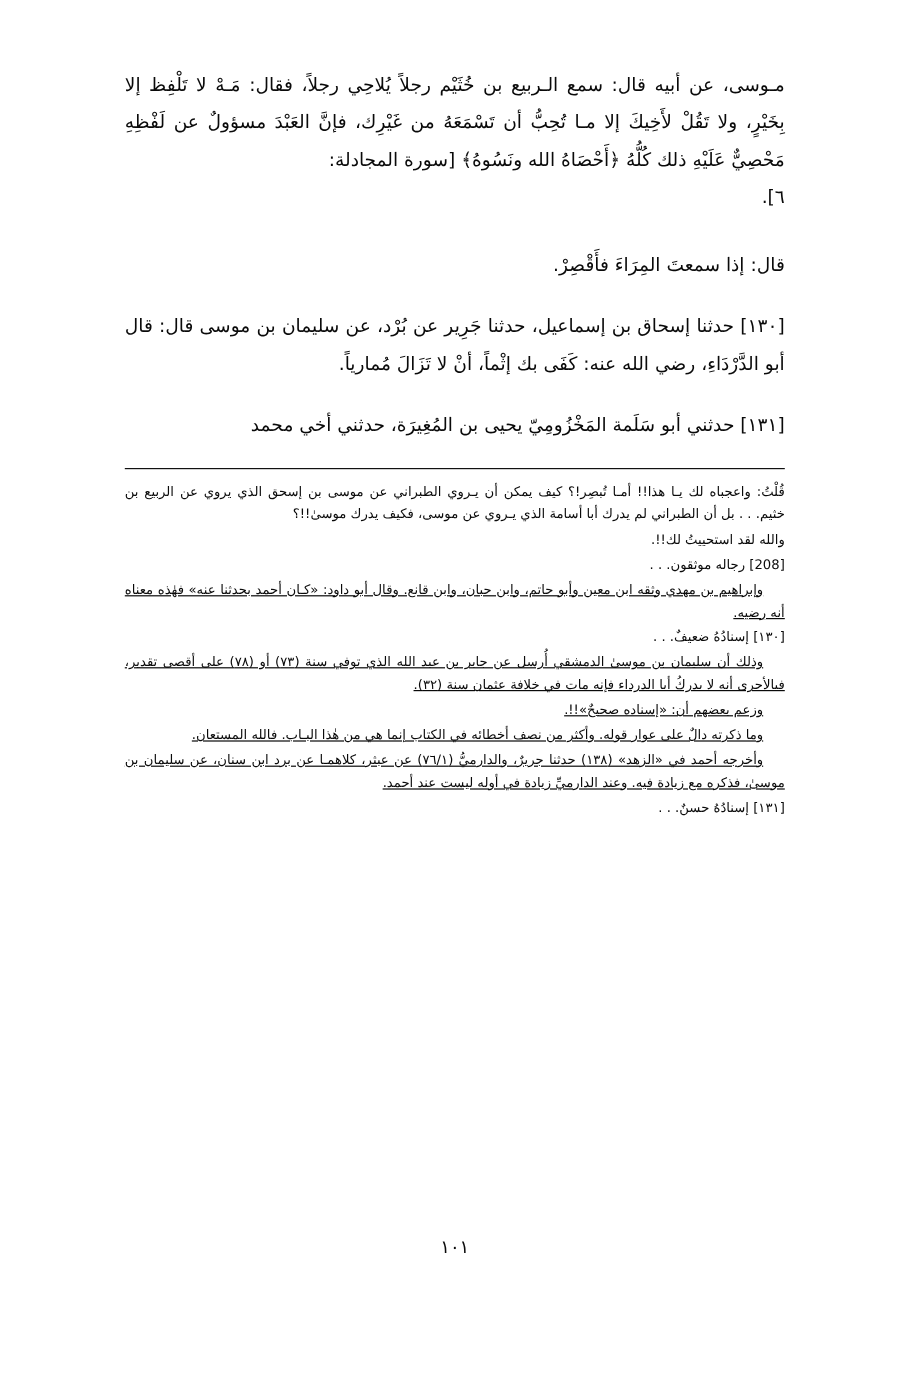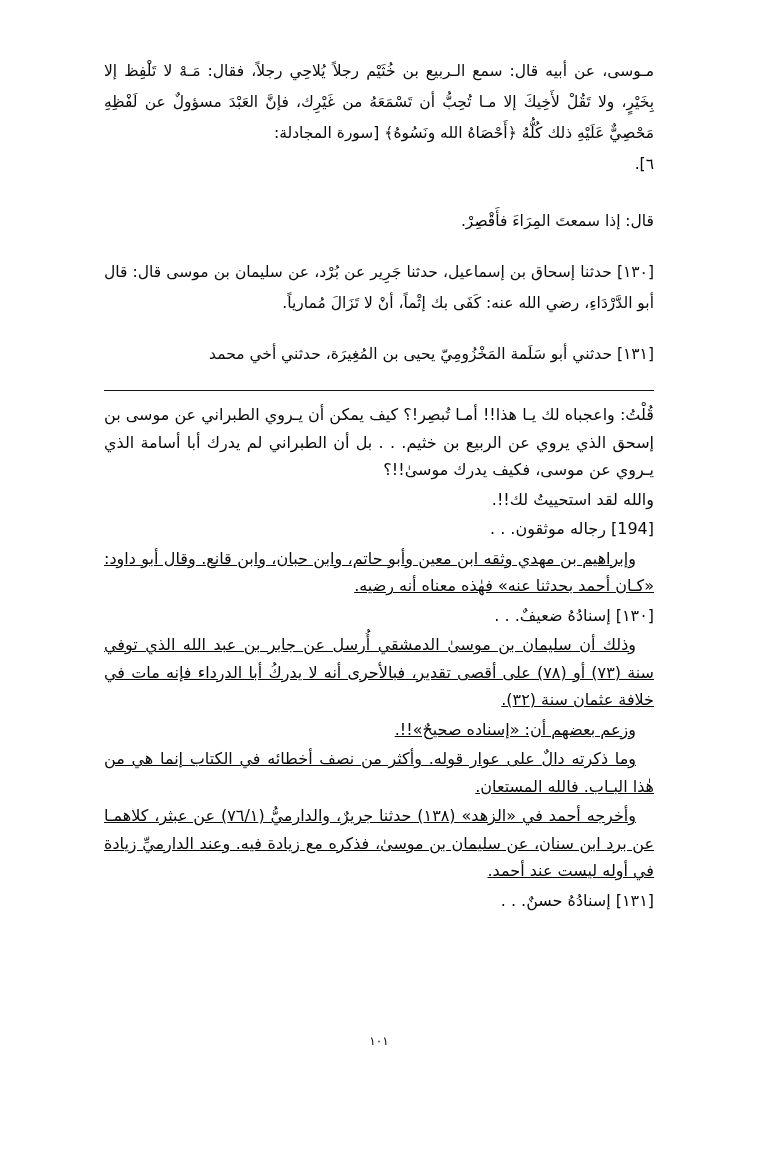--- a/index.html
+++ b/index.html
@@ -43,39 +43,39 @@
     text-align: left;
   }
   .sep {
     margin: 18px 0 10px 0;
     height: 1px;
     background: #111;
     width: 100%;
   }
   .footnotes {
     direction: rtl;
-    font-size: 16px;
+    font-size: 11px;
     line-height: 1.72;
     text-align: justify;
   }
   .fn {
     margin: 0 0 2px 0;
     text-align: justify;
   }
   .fn.indent {
     text-indent: 18px;
     text-decoration: underline;
   }
   .page-number {
     position: absolute;
     bottom: 118px;
     left: 0;
     width: 758px;
     text-align: center;
-    font-size: 12px;
+    font-size: 15px;
     letter-spacing: 1px;
   }
 </style>
 </head>
 <body>
 
 <div class="page">
 
   <div class="main-body">
 
@@ -96,21 +96,21 @@
       <span>[١٣١] حدثني أبو سَلَمة المَخْزُومِيّ يحيى بن المُغِيرَة، حدثني أخي محمد</span>
     </p>
 
   </div>
 
   <div class="sep"></div>
 
   <div class="footnotes">
     <p class="fn">قُلْتُ: واعجباه لك يـا هذا!! أمـا تُبصِر!؟ كيف يمكن أن يـروي الطبراني عن موسى بن إسحق الذي يروي عن الربيع بن خثيم. . . بل أن الطبراني لم يدرك أبا أسامة الذي يـروي عن موسى، فكيف يدرك موسىٰ!!؟</p>
     <p class="fn">والله لقد استحييتُ لك!!.</p>
-    <p class="fn">[194] رجاله موثقون. . .</p>
+    <p class="fn">[208] رجاله موثقون. . .</p>
     <p class="fn indent">وإبراهيم بن مهدي وثقه ابن معين وأبو حاتم، وابن حبان، وابن قانع. وقال أبو داود: «كـان أحمد بحدثنا عنه» فهٰذه معناه أنه رضيه.</p>
     <p class="fn">[١٣٠] إسنادُهُ ضعيفٌ. . .</p>
     <p class="fn indent">وذلك أن سليمان بن موسىٰ الدمشقي أُرسل عن جابر بن عبد الله الذي توفي سنة (٧٣) أو (٧٨) على أقصى تقدير، فبالأحرى أنه لا يدركُ أبا الدرداء فإنه مات في خلافة عثمان سنة (٣٢).</p>
     <p class="fn indent">وزعم بعضهم أن: «إسناده صحيحٌ»!!.</p>
     <p class="fn indent">وما ذكرته دالٌ على عوار قوله. وأكثر من نصف أخطائه في الكتاب إنما هي من هٰذا البـاب. فالله المستعان.</p>
     <p class="fn indent">وأخرجه أحمد في «الزهد» (١٣٨) حدثنا جريرٌ، والدارميُّ (٧٦/١) عن عبثر، كلاهمـا عن برد ابن سنان، عن سليمان بن موسىٰ، فذكره مع زيادة فيه. وعند الدارميِّ زيادة في أوله ليست عند أحمد.</p>
     <p class="fn">[١٣١] إسنادُهُ حسنٌ. . .</p>
   </div>
 
   <div class="page-number">١٠١</div>

